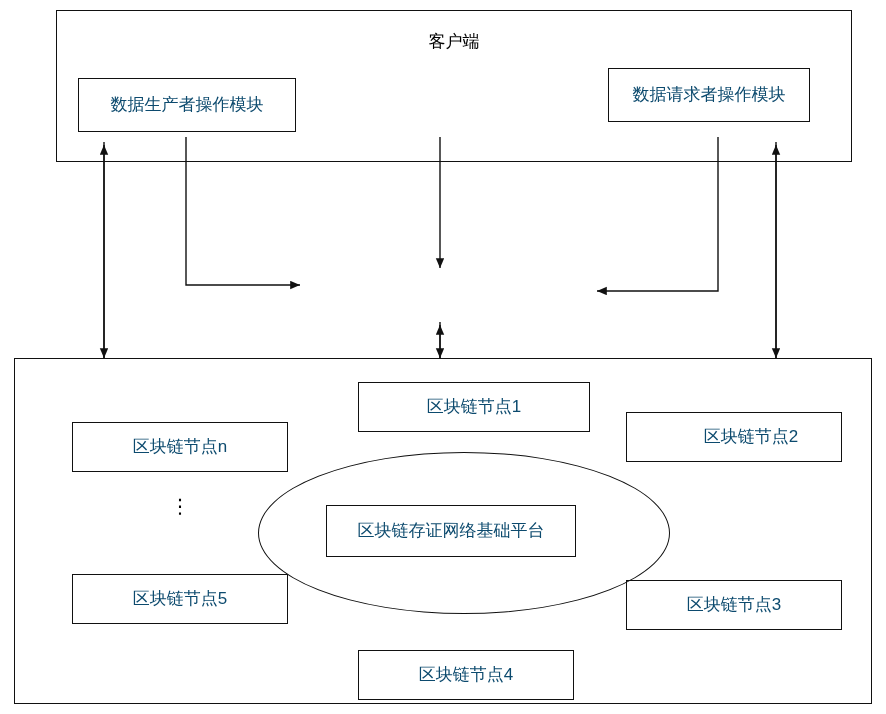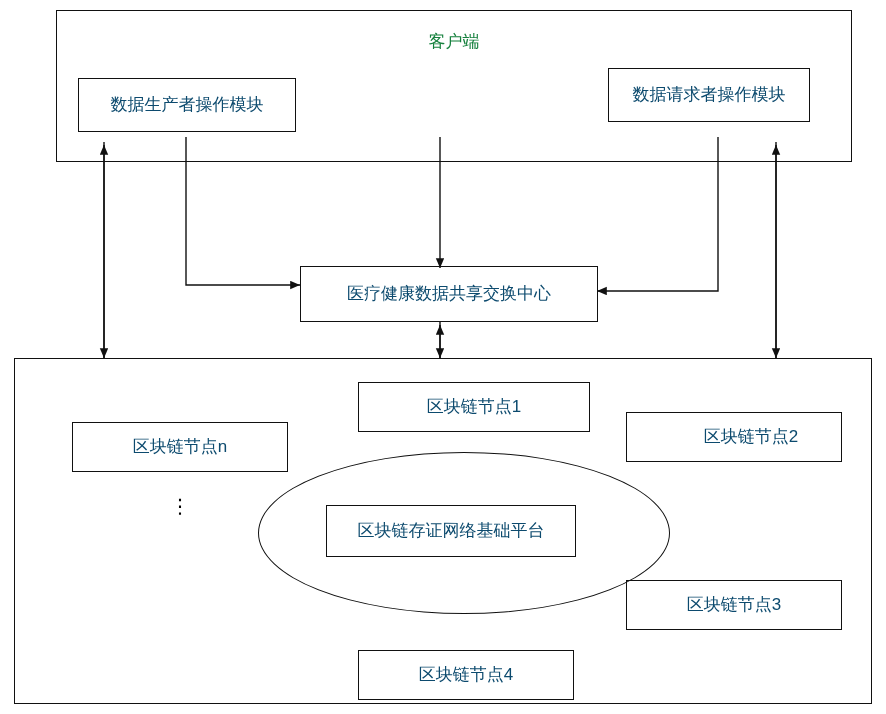--- a/index.html
+++ b/index.html
@@ -30,21 +30,21 @@
     font-size: 17px;
     line-height: 1.2;
     white-space: nowrap;
   }
   .outer {
     border: 1px solid #111;
   }
   .label-top {
     position: absolute;
     text-align: center;
-    color: #15803d;
+    color: #000000;
     font-size: 17px;
     white-space: nowrap;
   }
   svg.wires {
     position: absolute;
     left: 0;
     top: 0;
     width: 886px;
     height: 714px;
     pointer-events: none;
@@ -98,23 +98,20 @@
   <div class="box outer" style="left:56px; top:10px; width:796px; height:152px;"></div>
   <div class="label-top" style="left:56px; top:30px; width:796px;">客户端</div>
 
   <div class="box" style="left:78px; top:78px; width:218px; height:54px;">
     <span>数据生产者操作模块</span>
   </div>
   <div class="box" style="left:608px; top:68px; width:202px; height:54px;">
     <span>数据请求者操作模块</span>
   </div>
 
-  <div class="box" style="left:300px; top:266px; width:298px; height:56px;">
-    <span>医疗健康数据共享交换中心</span>
-  </div>
 
   <div class="box outer" style="left:14px; top:358px; width:858px; height:346px;"></div>
 
   <div class="ell" style="left:258px; top:452px; width:412px; height:162px;"></div>
 
   <div class="box" style="left:326px; top:505px; width:250px; height:52px;">
     <span>区块链存证网络基础平台</span>
   </div>
 
   <div class="box" style="left:358px; top:382px; width:232px; height:50px;">
@@ -122,19 +119,22 @@
   </div>
   <div class="box" style="left:626px; top:412px; width:216px; height:50px;padding-left:34px;">
     <span>区块链节点2</span>
   </div>
   <div class="box" style="left:626px; top:580px; width:216px; height:50px;">
     <span>区块链节点3</span>
   </div>
   <div class="box" style="left:358px; top:626px; width:216px; height:50px;margin-top:24px;">
     <span>区块链节点4</span>
   </div>
+  <div class="box" style="left:72px; top:574px; width:216px; height:50px;">
+    <span>区块链节点5</span>
+  </div>
   <div class="box" style="left:72px; top:422px; width:216px; height:50px;align-items:center;">
     <span>区块链节点n</span>
   </div>
 
   <div class="dots" style="left:152px; top:500px; width:56px;">⋮</div>
 
 </div>
 
 </body></html>

